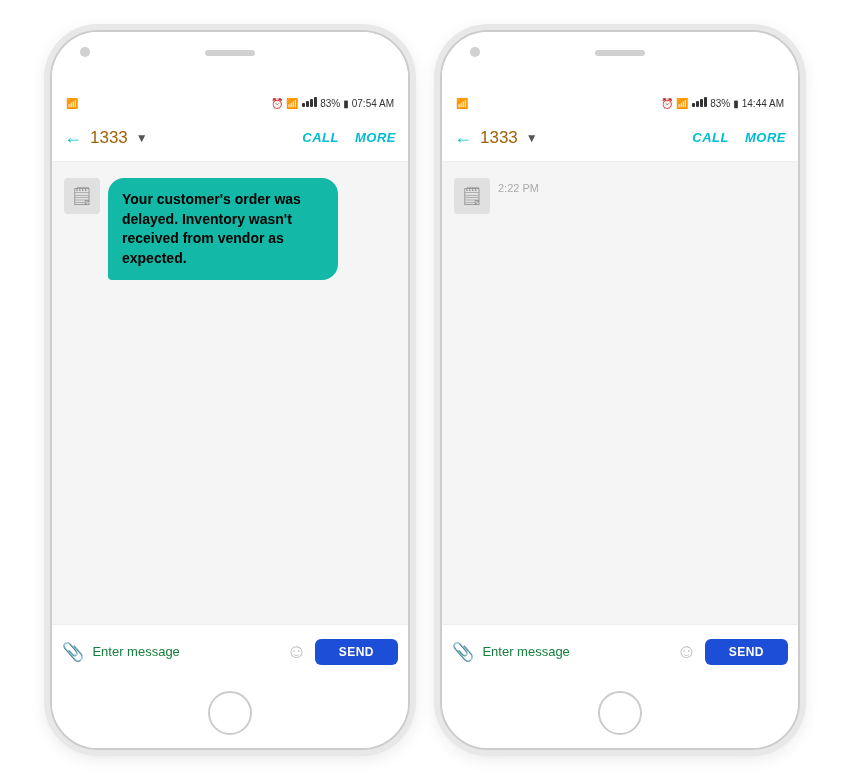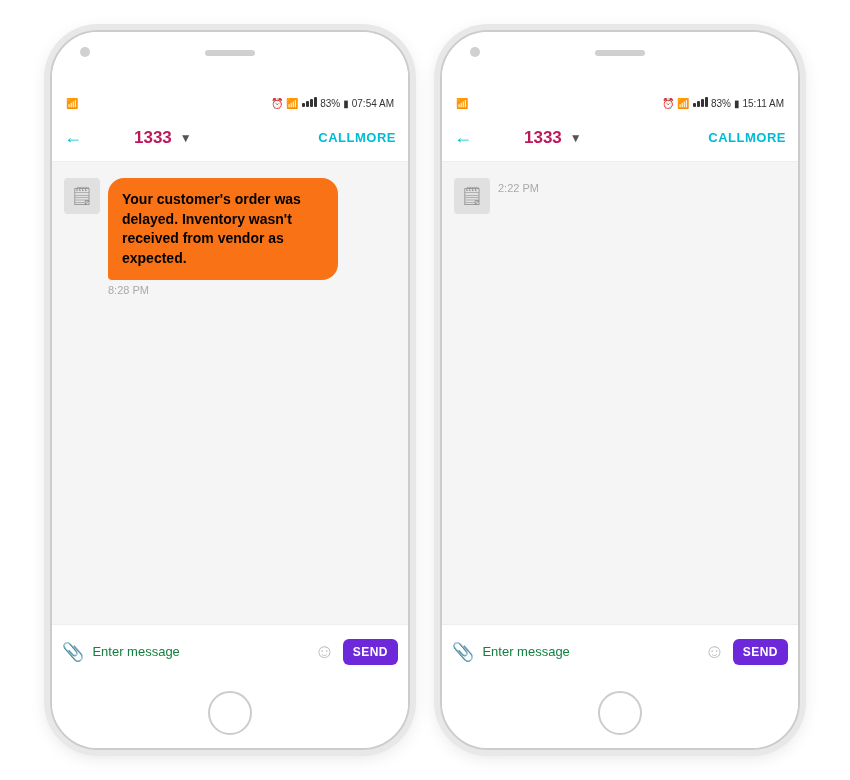--- a/index.html
+++ b/index.html
@@ -101,30 +101,31 @@
       display: flex;
       align-items: center;
       gap: 8px;
     }
     .back-arrow {
       color: #00bcd4;
       font-size: 18px;
     }
     .contact-name {
       font-size: 17px;
-      font-weight: 700;
-      color: #be185d;
-      margin-left: 44px;
+      font-weight: 400;
+      color: #a16207;
     }
     .dropdown-arrow {
       font-size: 12px;
       color: #555;
     }
     .header-actions {
       display: flex;
+      gap: 16px;
+      font-style: italic;
     }
     .header-action-btn {
       font-size: 13px;
       font-weight: 600;
       color: #00bcd4;
       letter-spacing: 0.5px;
     }
 
     
     .chat-area {
@@ -152,21 +153,21 @@
       align-items: center;
       justify-content: center;
       flex-shrink: 0;
     }
     .avatar-icon {
       color: #888;
       font-size: 18px;
     }
 
     .bubble {
-      background: #f97316;
+      background: #14b8a6;
       border-radius: 16px 16px 16px 4px;
       padding: 12px 14px;
       font-size: 14px;
       font-weight: 600;
       color: #000;
       max-width: 230px;
       line-height: 1.4;
     }
 
     .timestamp {
@@ -193,26 +194,26 @@
     .message-input {
       flex: 1;
       font-size: 13px;
       color: #15803d;
     }
     .emoji-icon {
       font-size: 20px;
       color: #bbb;
     }
     .send-btn {
-      background: #6d28d9;
+      background: #1d4ed8;
       color: #fff;
       font-size: 12px;
       font-weight: 700;
       border-radius: 6px;
-      padding: 6px 10px;
+      padding: 6px 24px;
       letter-spacing: 0.5px;
     }
 
     
     .phone-bottom {
       height: 70px;
       display: flex;
       align-items: center;
       justify-content: center;
       background: #fff;
@@ -283,21 +284,20 @@
       </div>
     </div>
 
     <div class="chat-area">
       <div class="message-row">
         <div class="avatar">
           <span class="avatar-icon">🗒</span>
         </div>
         <div>
           <div class="bubble">Your customer's order was delayed. Inventory wasn't received from vendor as expected.</div>
-          <div class="timestamp">8:28 PM</div>
         </div>
       </div>
     </div>
 
     <div class="input-bar">
       <span class="attach-icon">📎</span>
       <span class="message-input">Enter message</span>
       <span class="emoji-icon">☺</span>
       <span class="send-btn">SEND</span>
     </div>
@@ -324,21 +324,21 @@
         <span>
           <div class="signal-bars">
             <div class="signal-bar" style="height:4px;"></div>
             <div class="signal-bar" style="height:6px;"></div>
             <div class="signal-bar" style="height:8px;"></div>
             <div class="signal-bar" style="height:10px;"></div>
           </div>
         </span>
         <span>83%</span>
         <span>▮</span>
-        <span>15:11 AM</span>
+        <span>14:44 AM</span>
       </div>
     </div>
 
     <div class="app-header">
       <div class="header-left">
         <span class="back-arrow">←</span>
         <span class="contact-name">1333</span>
         <span class="dropdown-arrow">▼</span>
       </div>
       <div class="header-actions">

